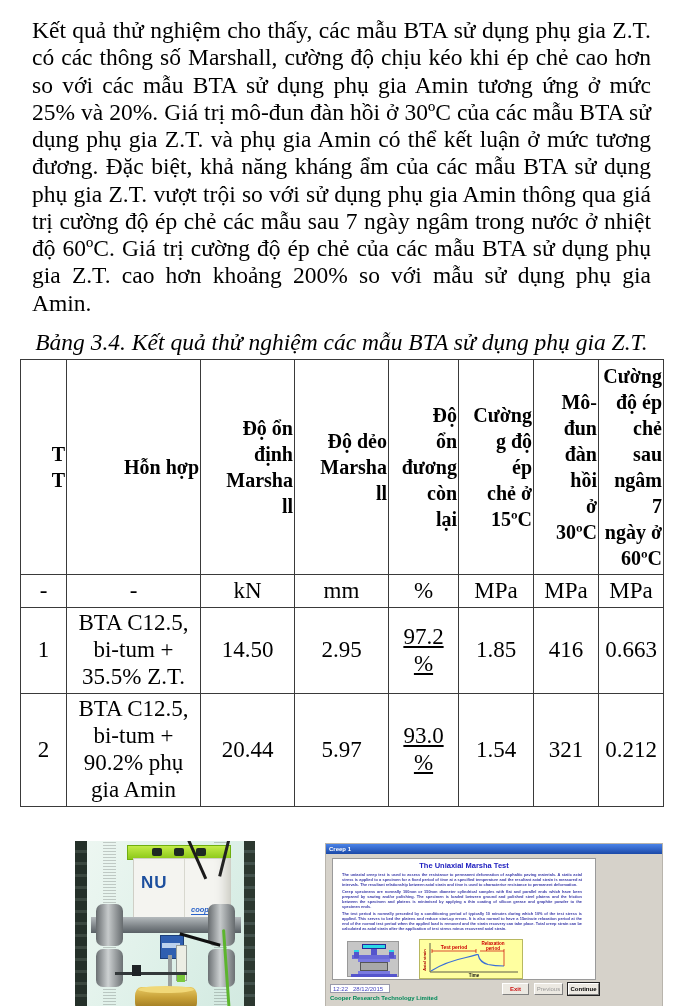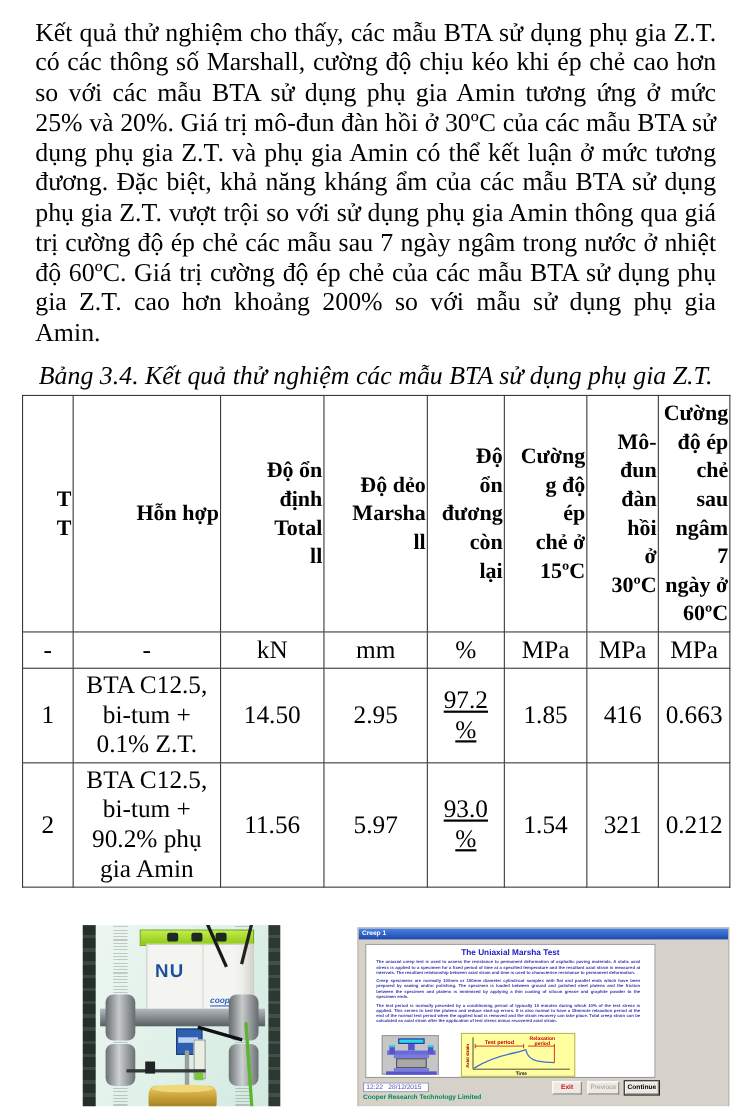--- a/index.html
+++ b/index.html
@@ -122,21 +122,21 @@
           <col style="width:65px">
           <col style="width:65px">
       </colgroup>
       <tbody>
           <tr>
         <th>T
 T</th>
         <th>Hỗn hợp</th>
         <th>Độ ổn
 định
-Total
+Marsha
 ll</th>
         <th>Độ dẻo
 Marsha
 ll</th>
         <th>Độ
 ổn
 đương
 còn
 lại</th>
         <th>Cường
@@ -162,33 +162,33 @@
         <td>-</td>
         <td>kN</td>
         <td>mm</td>
         <td>%</td>
         <td>MPa</td>
         <td>MPa</td>
         <td>MPa</td>
       </tr>
       <tr class="data">
         <td>1</td>
-        <td class="mix">BTA C12.5, bi-tum + 0.1% Z.T.</td>
+        <td class="mix">BTA C12.5, bi-tum + 35.5% Z.T.</td>
         <td>14.50</td>
         <td>2.95</td>
         <td class="pre">97.2
 %</td>
         <td>1.85</td>
         <td>416</td>
         <td>0.663</td>
       </tr>
       <tr class="data">
         <td>2</td>
         <td class="mix">BTA C12.5, bi-tum + 90.2% phụ gia Amin</td>
-        <td>11.56</td>
+        <td>20.44</td>
         <td>5.97</td>
         <td class="pre">93.0
 %</td>
         <td>1.54</td>
         <td>321</td>
         <td>0.212</td>
       </tr>
     </tbody>
       </table>
 

